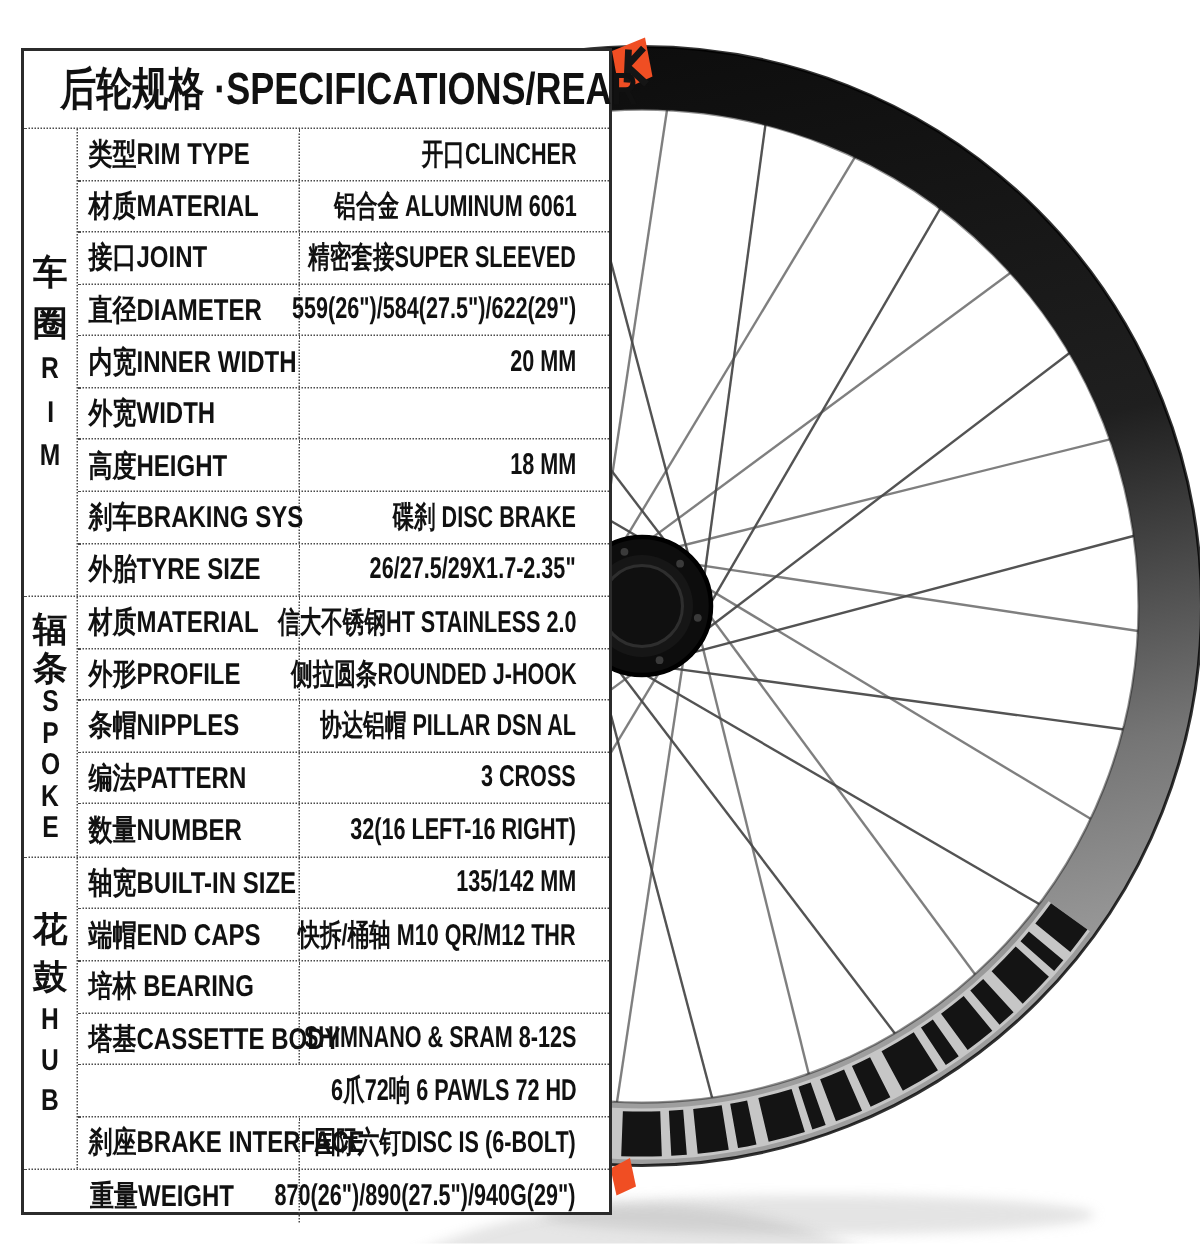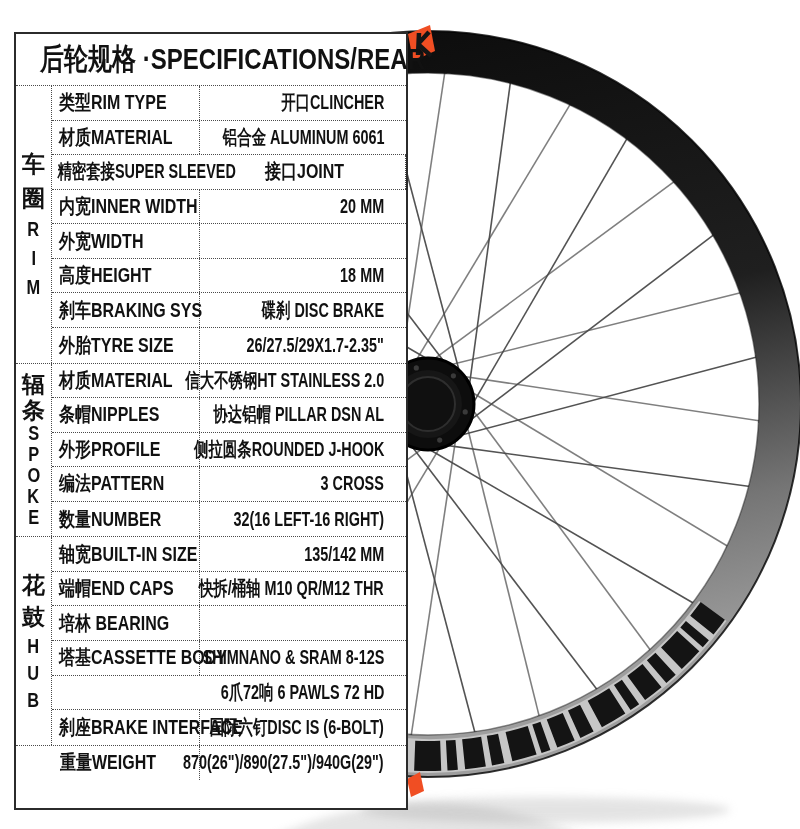--- a/index.html
+++ b/index.html
@@ -167,25 +167,33 @@
           </div>
           <div class="row">
             <div class="cell lab">
               <span class="sql">材质MATERIAL</span>
             </div>
             <div class="cell val">
               <span class="sqv">铝合金 ALUMINUM 6061</span>
             </div>
           </div>
           <div class="row">
+            <div class="cell lab">
+              <span class="sql">接口JOINT</span>
+            </div>
             <div class="cell val">
               <span class="sqv">精密套接SUPER SLEEVED</span>
             </div>
-            <div class="cell lab">
-              <span class="sql">接口JOINT</span>
+          </div>
+          <div class="row">
+            <div class="cell lab">
+              <span class="sql">直径DIAMETER</span>
+            </div>
+            <div class="cell val">
+              <span class="sqv">559(26")/584(27.5")/622(29")</span>
             </div>
           </div>
           <div class="row">
             <div class="cell lab">
               <span class="sql">内宽INNER WIDTH</span>
             </div>
             <div class="cell val">
               <span class="sqv">20 MM</span>
             </div>
           </div>
@@ -234,32 +242,32 @@
           <div class="row">
             <div class="cell lab">
               <span class="sql">材质MATERIAL</span>
             </div>
             <div class="cell val">
               <span class="sqv">信大不锈钢HT STAINLESS 2.0</span>
             </div>
           </div>
           <div class="row">
             <div class="cell lab">
+              <span class="sql">外形PROFILE</span>
+            </div>
+            <div class="cell val">
+              <span class="sqv">侧拉圆条ROUNDED J-HOOK</span>
+            </div>
+          </div>
+          <div class="row">
+            <div class="cell lab">
               <span class="sql">条帽NIPPLES</span>
             </div>
             <div class="cell val">
               <span class="sqv">协达铝帽 PILLAR DSN AL</span>
-            </div>
-          </div>
-          <div class="row">
-            <div class="cell lab">
-              <span class="sql">外形PROFILE</span>
-            </div>
-            <div class="cell val">
-              <span class="sqv">侧拉圆条ROUNDED J-HOOK</span>
             </div>
           </div>
           <div class="row">
             <div class="cell lab">
               <span class="sql">编法PATTERN</span>
             </div>
             <div class="cell val">
               <span class="sqv">3 CROSS</span>
             </div>
           </div>

